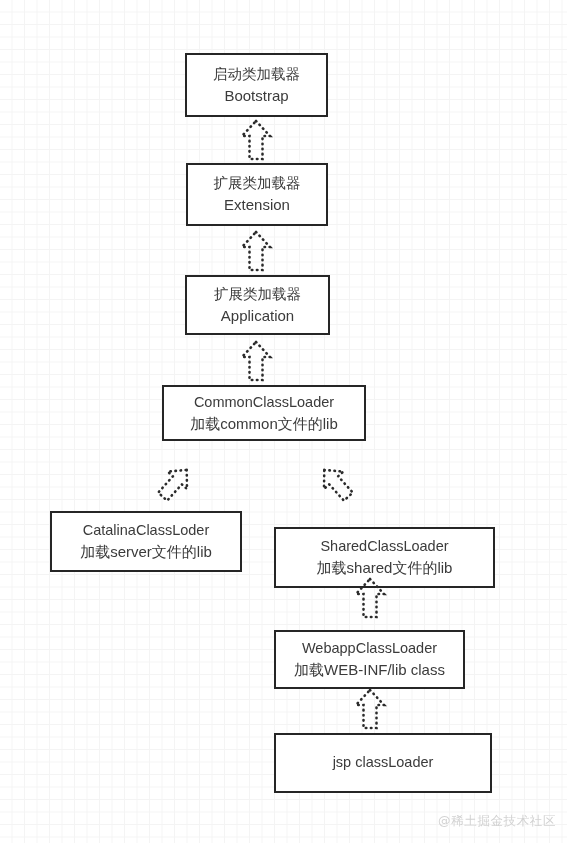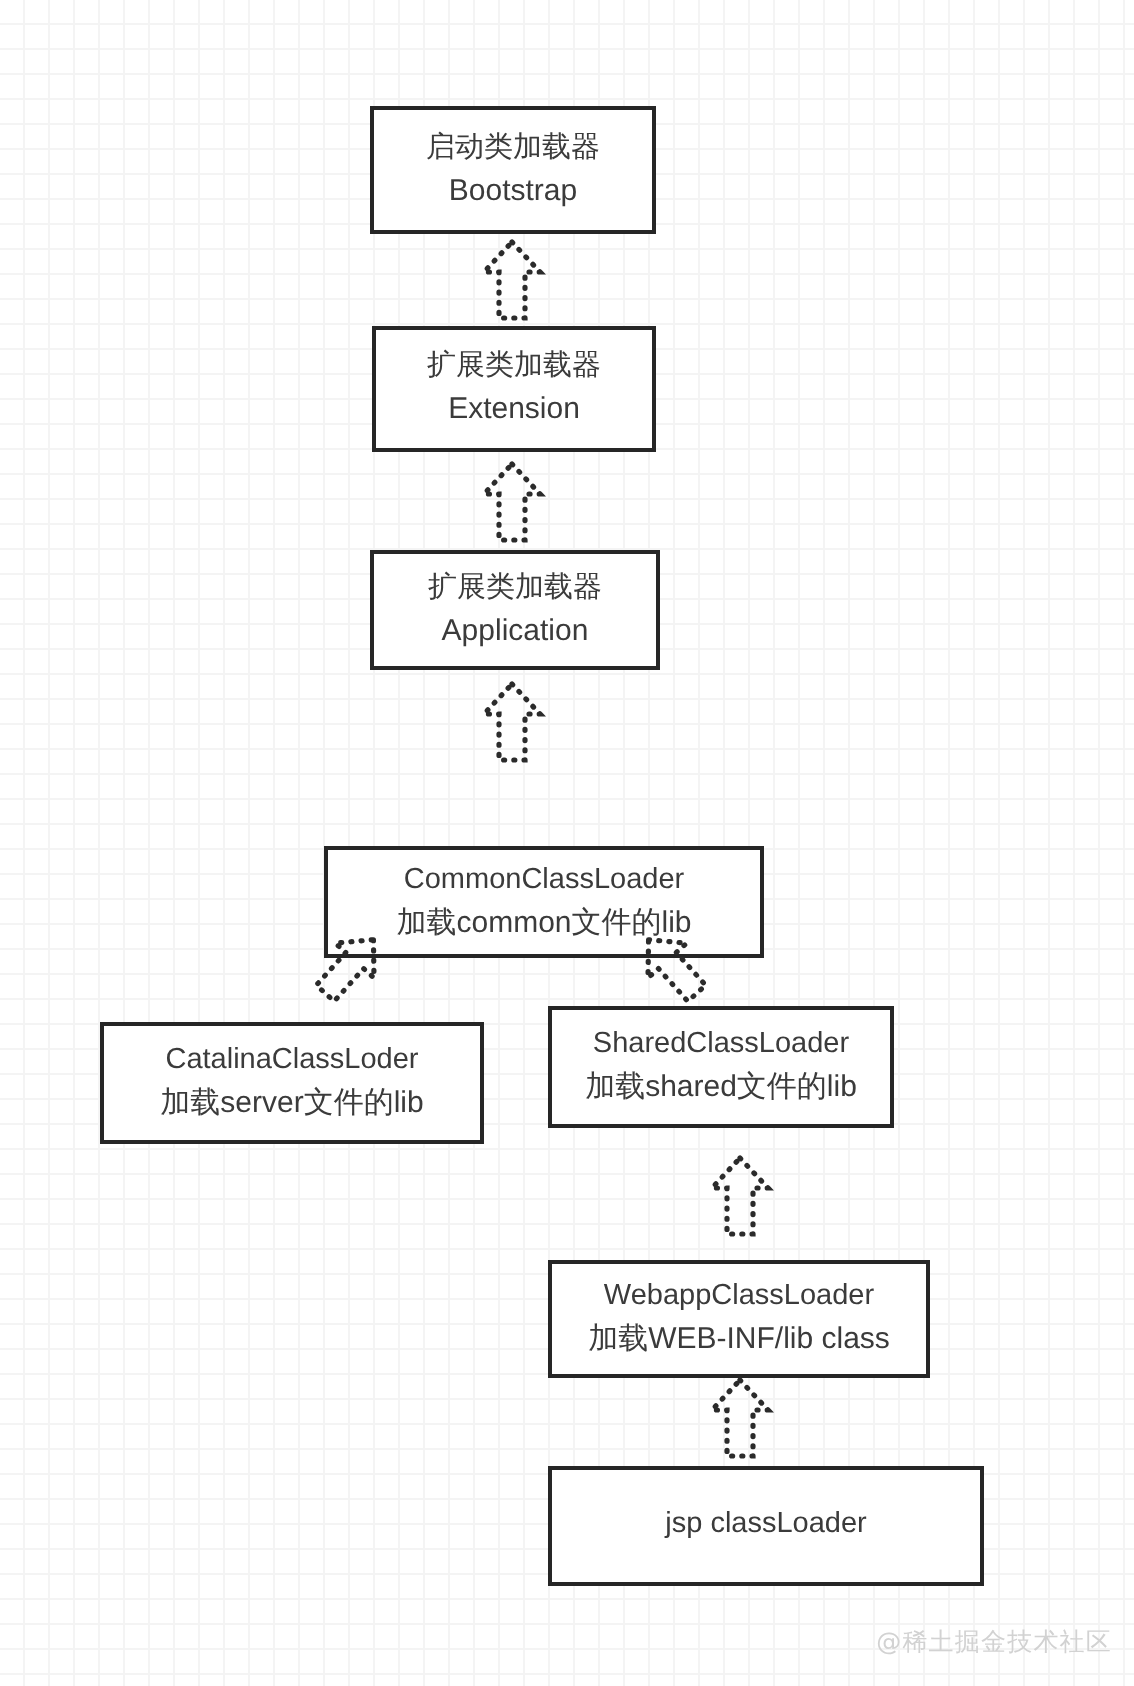--- a/index.html
+++ b/index.html
@@ -73,31 +73,31 @@
   <div class="node" style="left:186px; top:163px; width:142px; height:63px;">
     <span class="line1">扩展类加载器</span>
     <span class="line2">Extension</span>
   </div>
 
   <div class="node" style="left:185px; top:275px; width:145px; height:60px;">
     <span class="line1">扩展类加载器</span>
     <span class="line2">Application</span>
   </div>
 
-  <div class="node" style="left:162px; top:385px; width:220px; height:56px;margin-top:38px;">
+  <div class="node" style="left:162px; top:385px; width:204px; height:56px;">
     <span class="line1">CommonClassLoader</span>
     <span class="line2">加载common文件的lib</span>
   </div>
 
   <div class="node" style="left:50px; top:511px; width:192px; height:61px;">
     <span class="line1">CatalinaClassLoder</span>
     <span class="line2">加载server文件的lib</span>
   </div>
 
-  <div class="node" style="left:274px; top:503px; width:173px; height:61px;">
+  <div class="node" style="left:274px; top:527px; width:221px; height:61px;">
     <span class="line1">SharedClassLoader</span>
     <span class="line2">加载shared文件的lib</span>
   </div>
 
   <div class="node" style="left:274px; top:630px; width:191px; height:59px;">
     <span class="line1">WebappClassLoader</span>
     <span class="line2">加载WEB-INF/lib class</span>
   </div>
 
   <div class="node" style="left:274px; top:733px; width:218px; height:60px;">

